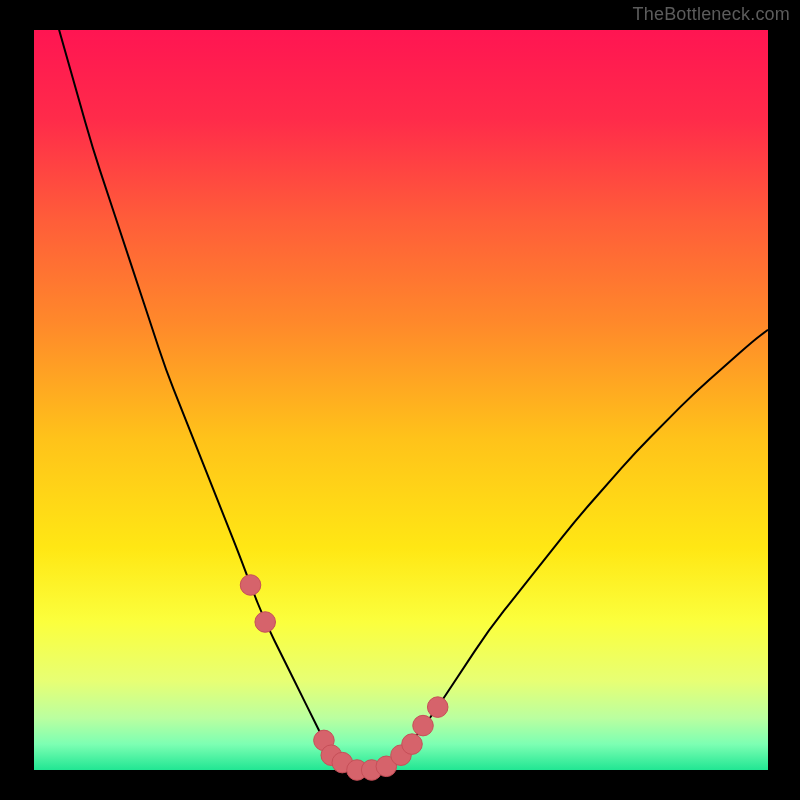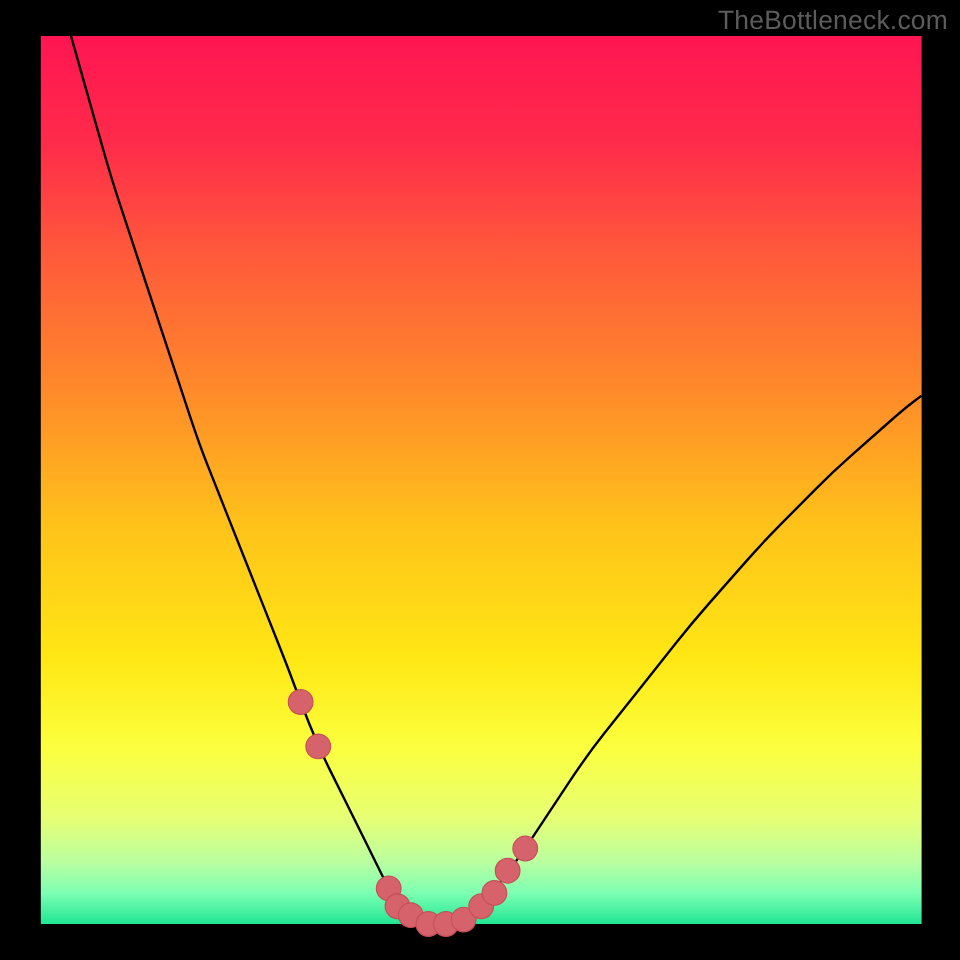--- a/index.html
+++ b/index.html
@@ -15,21 +15,21 @@
     position: absolute;
     left: 0; top: 0;
     width: 800px; height: 800px;
     background: #000;
   }
   .watermark {
     position: absolute;
     top: 4px;
     right: 10px;
     color: #5c5c5c;
-    font-size: 22px;
+    font-size: 18px;
     font-weight: 400;
     letter-spacing: 0.2px;
     z-index: 5;
   }
   svg {
     position: absolute;
     left: 0; top: 0;
   }
 </style>
 </head>

